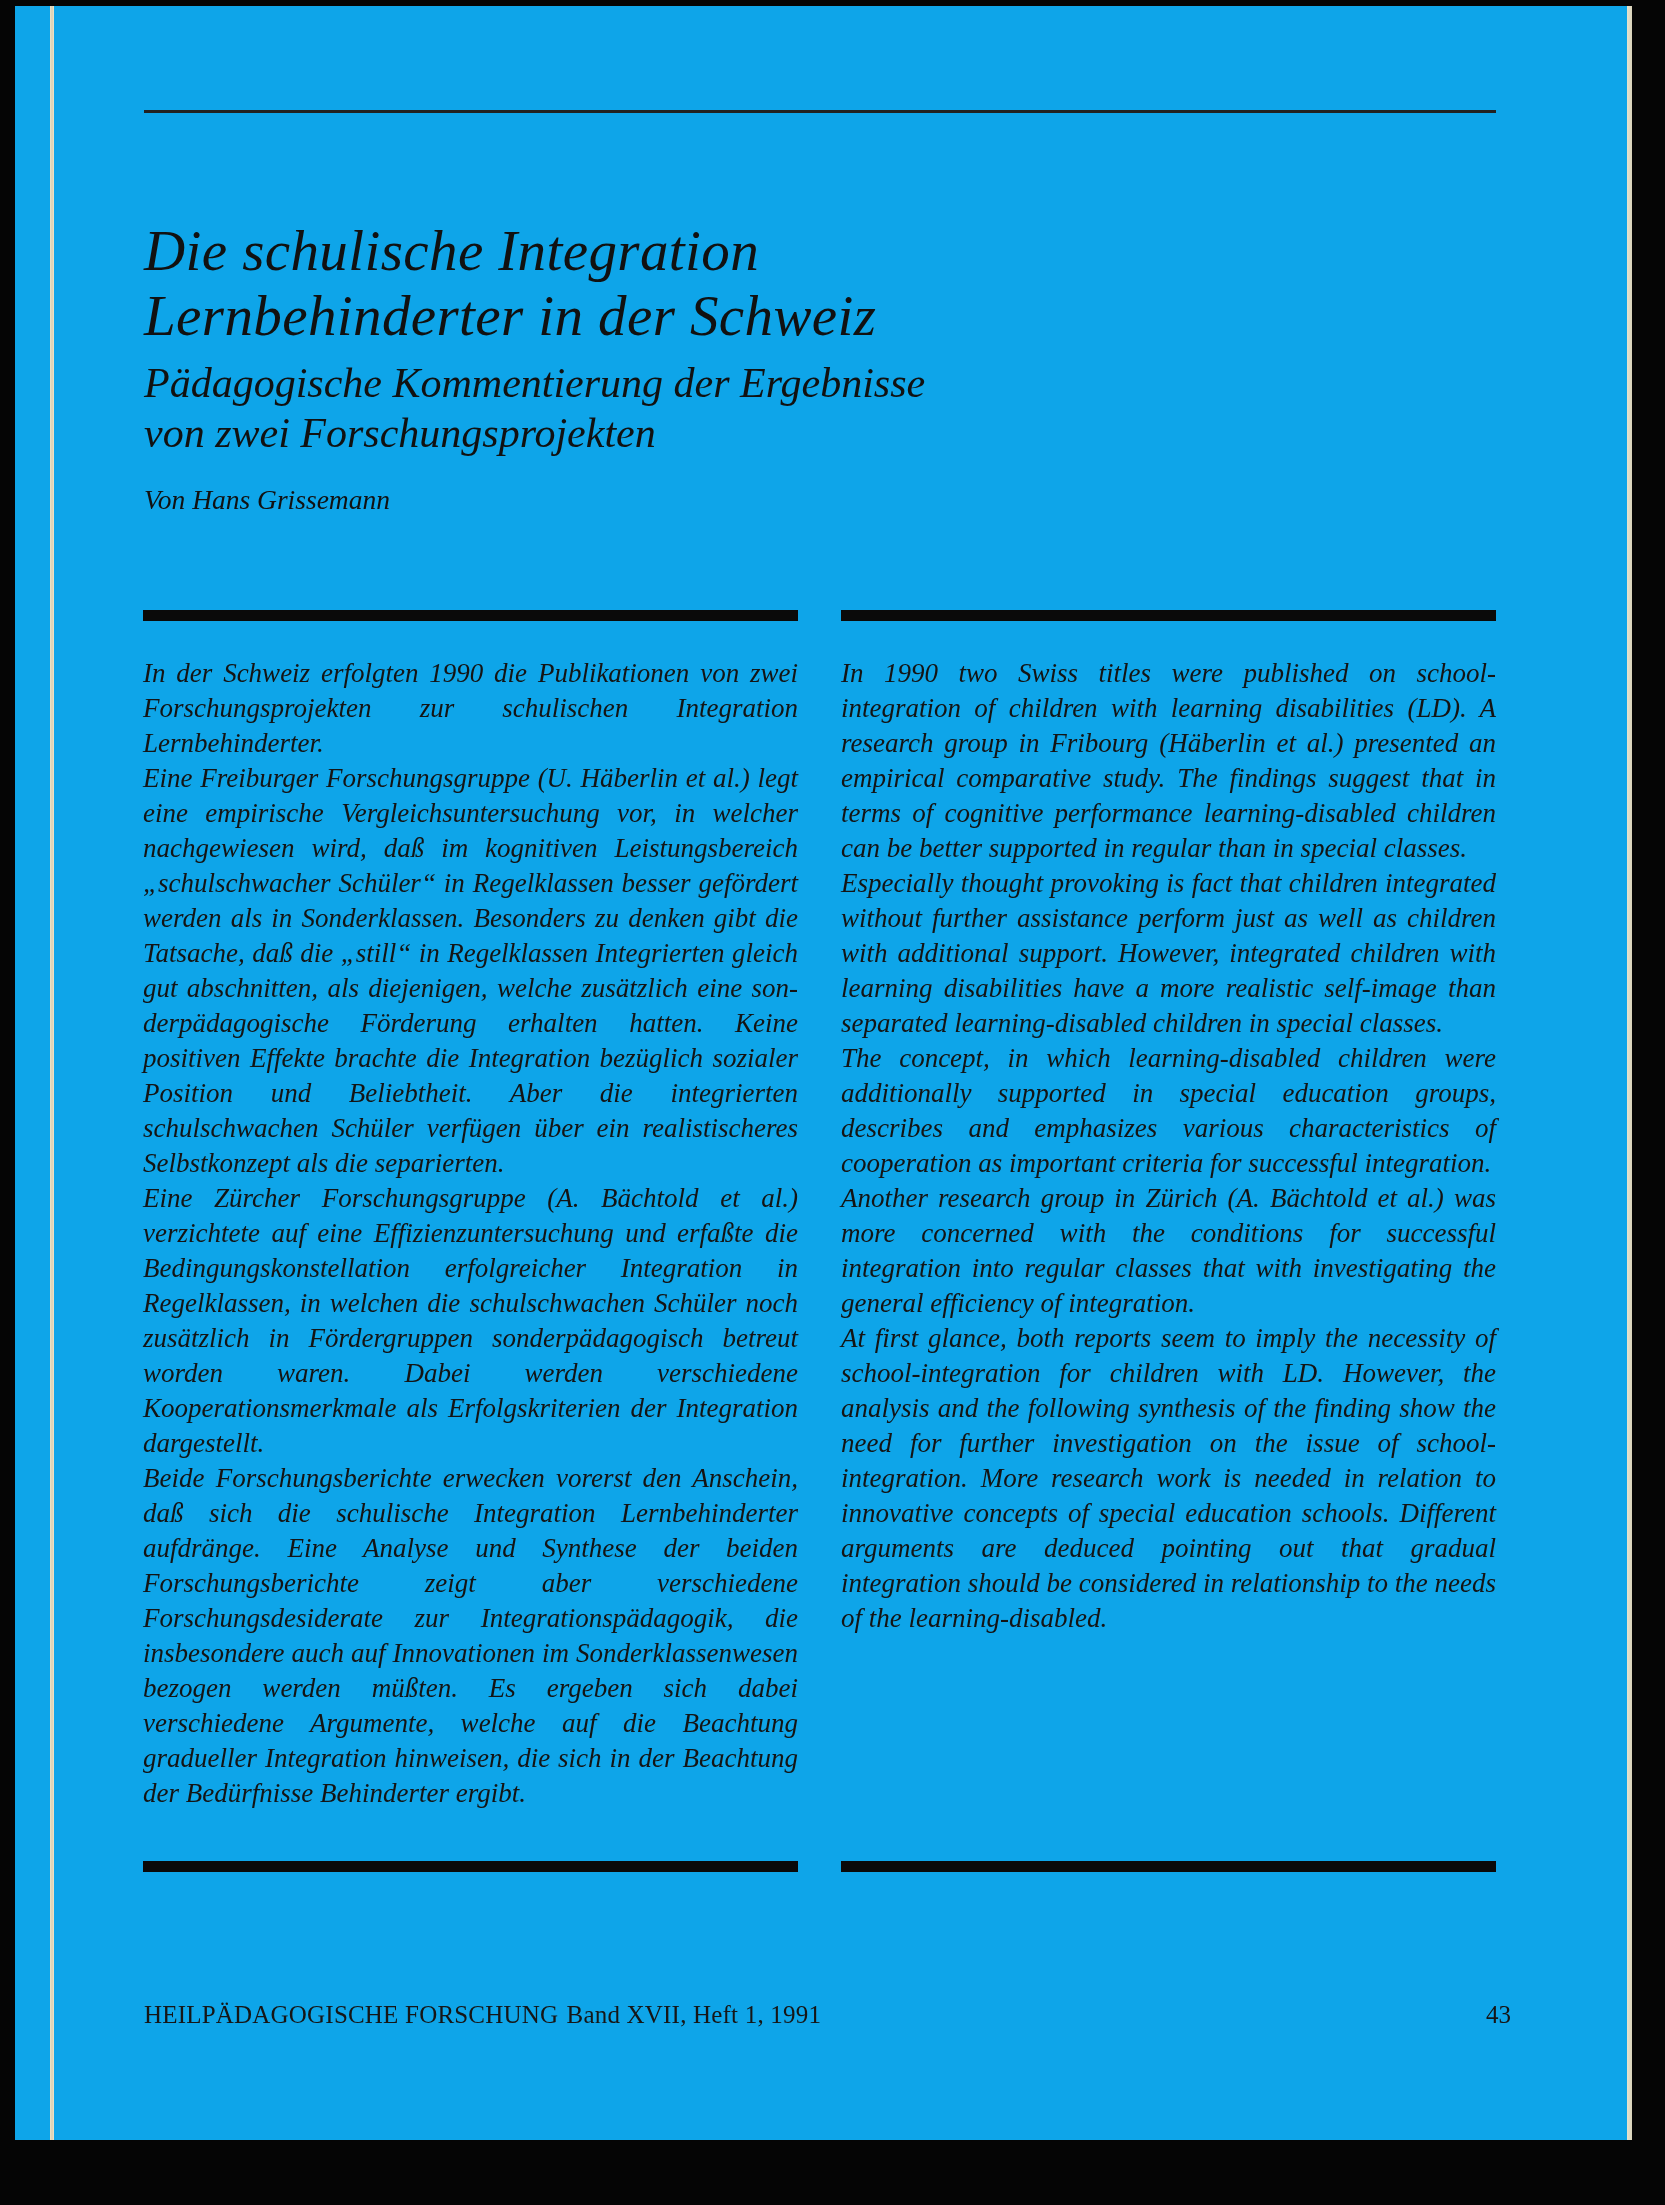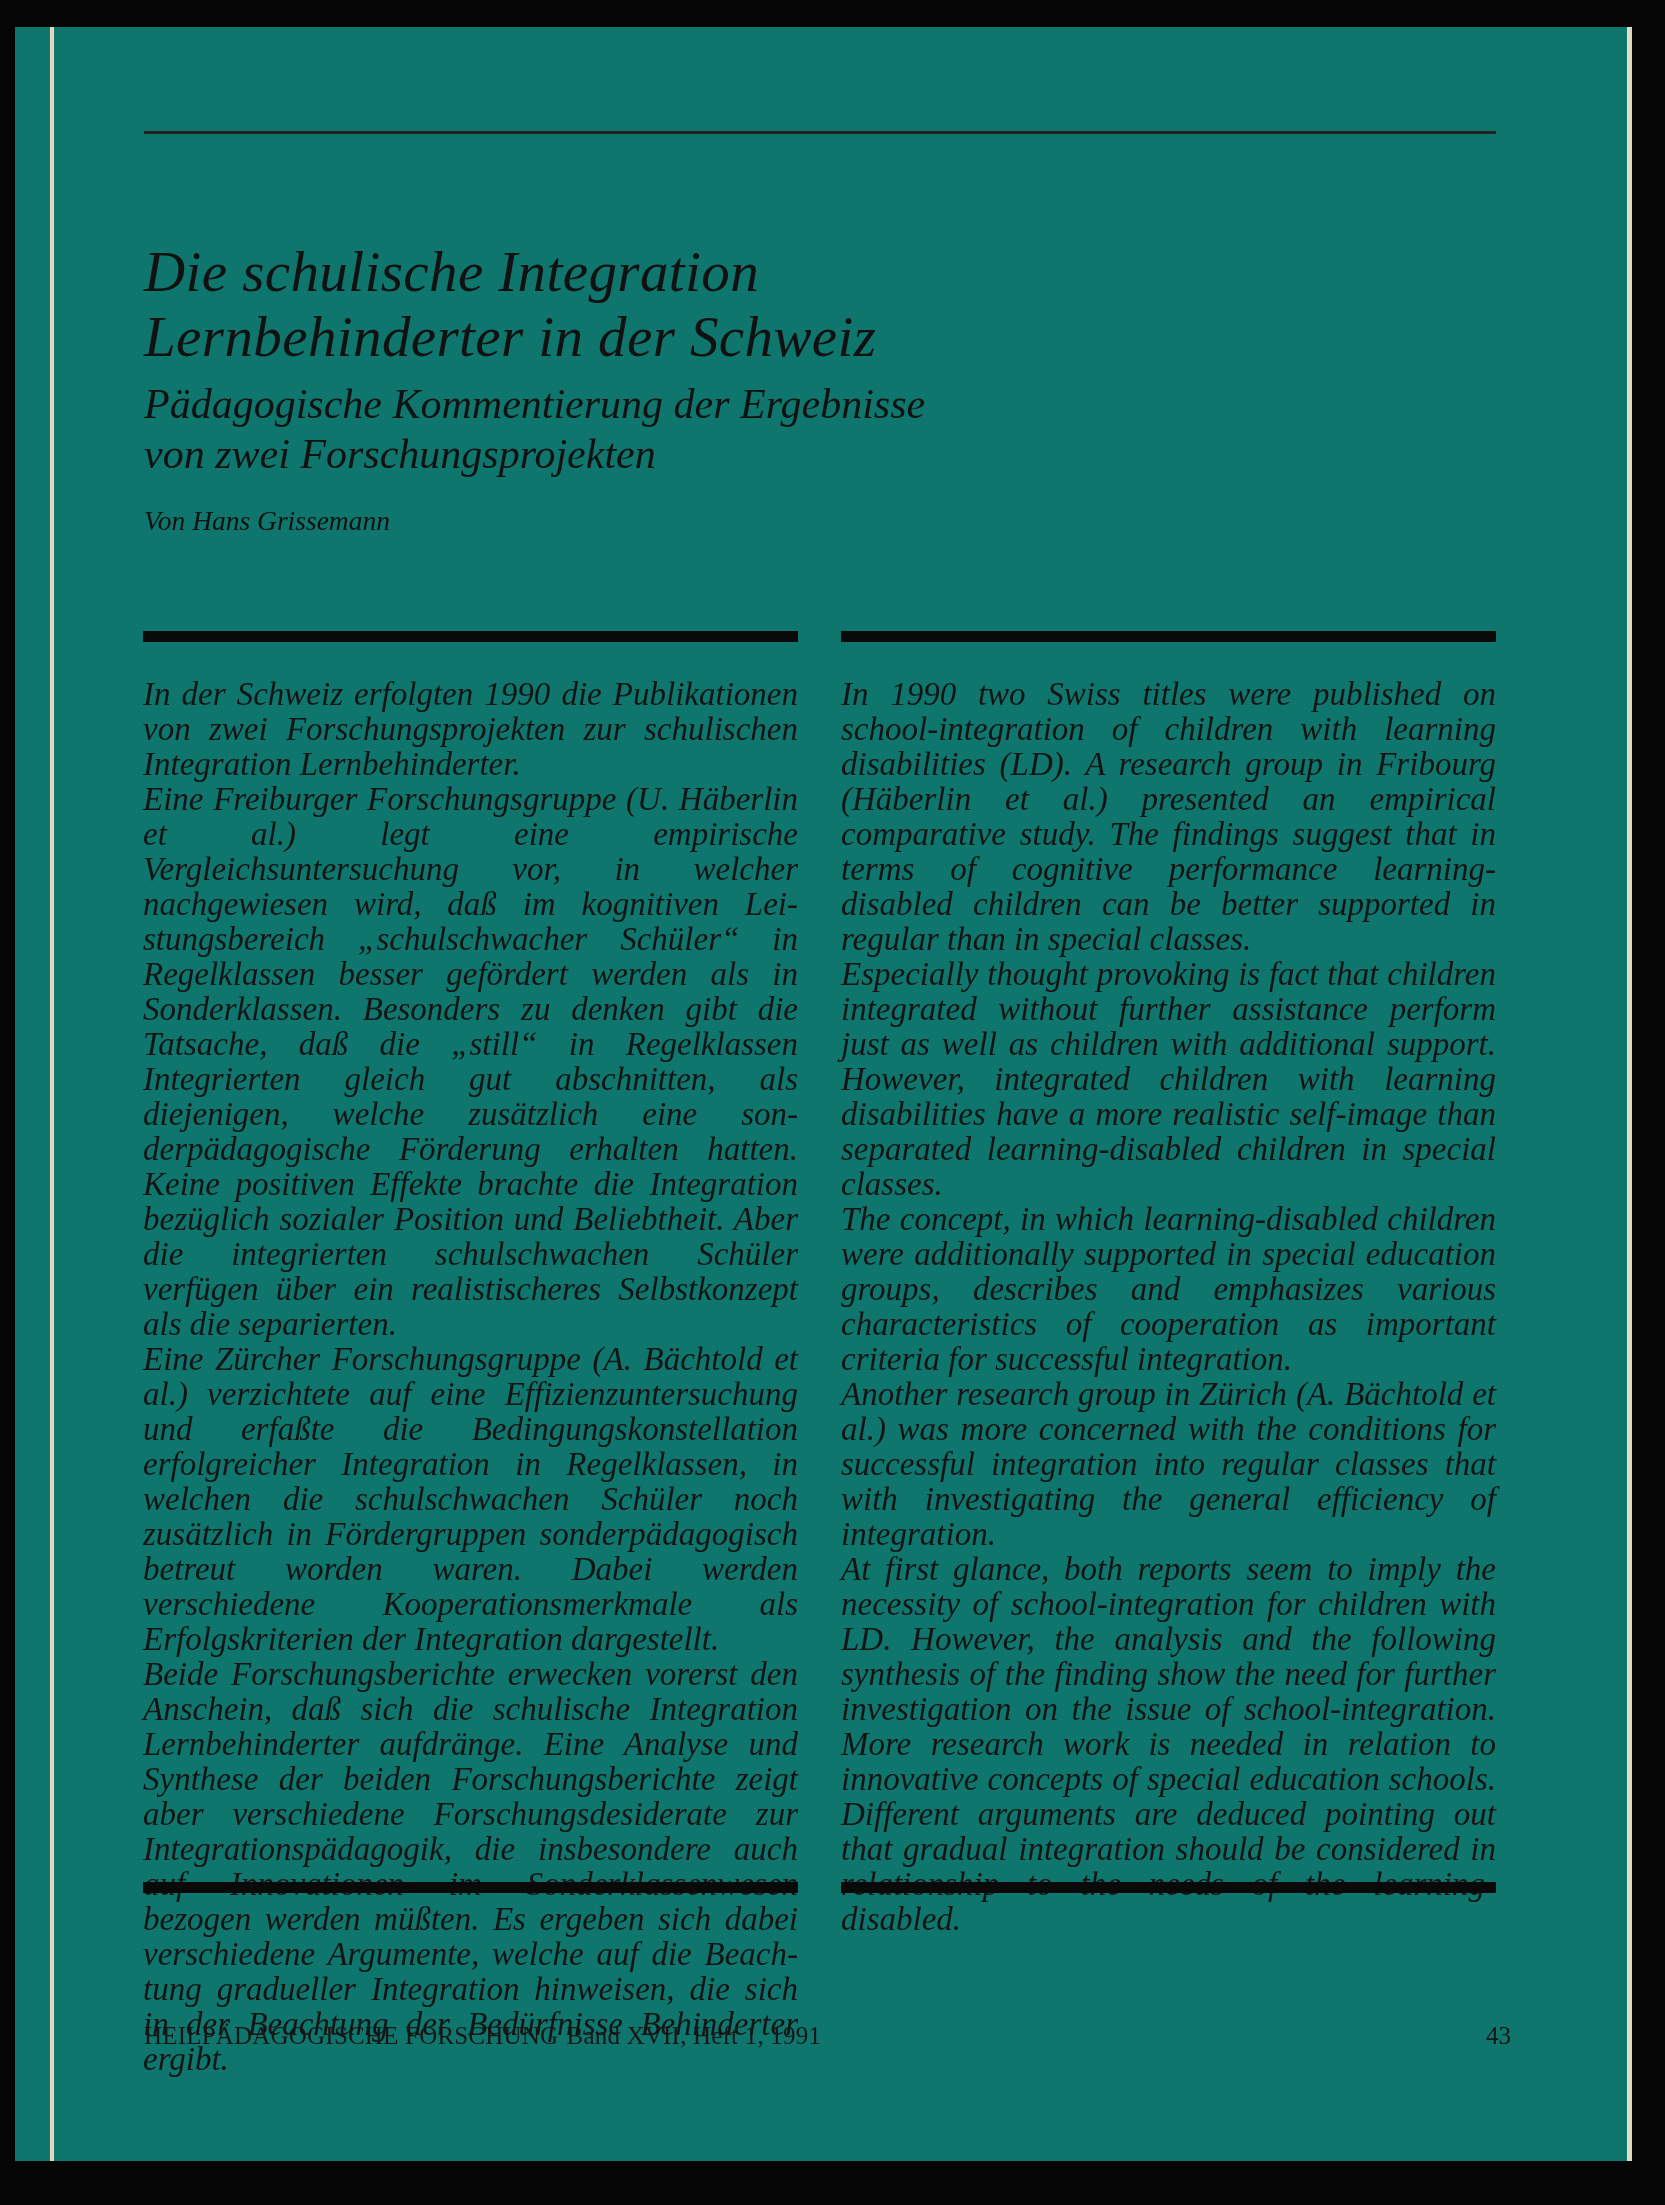--- a/index.html
+++ b/index.html
@@ -2,22 +2,22 @@
 <html style="font-size:13.3px"><head>
 <meta charset="utf-8">
 <style>
   html, body { margin: 0; padding: 0; }
   body {
     width: 1666px; height: 2205px; position: relative; overflow: hidden;
     background: #050505;
     font-family: "Liberation Serif", "DejaVu Serif", serif;
   }
   .page {
-    position: absolute; left: 15px; top: 27px; width: 1617px; height: 2134px;
-    background: #0f766e;
+    position: absolute; left: 15px; top: 6px; width: 1617px; height: 2134px;
+    background: #0ea5e9;
   }
   .page-edge-right {
     position: absolute; right: 0; top: 0; width: 5px; height: 100%;
     background: linear-gradient(to right, #e8e3cc, #d9d3bb);
   }
   .gutter-line {
     position: absolute; left: 35px; top: 0; width: 4.2px; height: 100%;
     background: linear-gradient(to right, #efe6cc, #d8ceb2, #efe6cc);
   }
   .top-rule {
@@ -31,21 +31,21 @@
   .subtitle {
     margin: 10px 0 6px 0; font-style: italic; font-weight: normal; color: #111;
     font-size: 42px; line-height: 50px;
   }
   .author {
     margin: 25px 0 0 0; font-style: italic; color: #111; font-size: 27.5px; line-height: 33px;
   }
   .bar { position: absolute; height: 10.8px; background: #0a0a0a; }
   .col {
     position: absolute; width: 655px; color: #141414;
-    font-style: italic; font-size: 33px; line-height: 35px;
+    font-style: italic; font-size: 27px; line-height: 35px;
     text-align: justify;
     hyphens: manual;
   }
   .col p { margin: 0; }
   .footer-journal {
     position: absolute; left: 129px; top: 1995px; font-size: 25px; color: #161616;
     letter-spacing: 0.2px;
   }
   .footer-journal .issue { margin-left: 8.3px; }
   .page-number {

